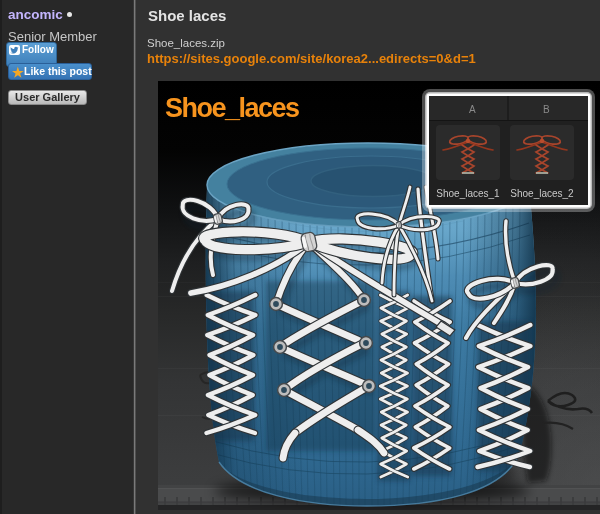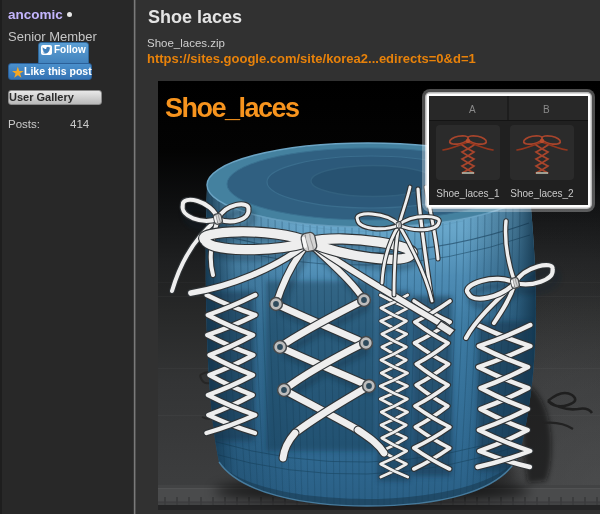--- a/index.html
+++ b/index.html
@@ -1,45 +1,44 @@
 <!DOCTYPE html>
 <html><head><meta charset="utf-8">
 <style>
 * { margin:0; padding:0; box-sizing:border-box; }
 body { width:600px; height:514px; background:#313131; font-family:"Liberation Sans", sans-serif; overflow:hidden; position:relative; }
 .sidebar { position:absolute; left:0; top:0; width:133px; height:514px; background:#282828; border-left:2px solid #1e1e1e; }
 .sep { position:absolute; left:133px; top:0; width:3px; height:514px; background:linear-gradient(to right,#161616,#7a7a7a,#3a3a3a); }
 .uname { position:absolute; left:8px; top:7px; font-size:13.5px; font-weight:bold; color:#c4b5fd; }
 .dot { display:inline-block; width:5px; height:5px; border-radius:50%; background:#e9e9e9; vertical-align:middle; margin-left:4px; margin-top:-2px; }
 .utitle { position:absolute; left:8px; top:29px; font-size:13px; color:#c5c5c5; }
-.tw { position:absolute; left:6px; top:42px; width:51px; height:25px; background:linear-gradient(#5c9fd4,#3e7fba); border:1px solid #2d6699; border-radius:3px; color:#fff; font-size:10px; font-weight:bold; line-height:13px; padding-left:15px; white-space:nowrap;margin-left:32px; }
+.tw { position:absolute; left:6px; top:42px; width:51px; height:25px; background:linear-gradient(#5c9fd4,#3e7fba); border:1px solid #2d6699; border-radius:3px; color:#fff; font-size:10px; font-weight:bold; line-height:13px; padding-left:15px; white-space:nowrap; }
 .tw .bird { position:absolute; left:2px; top:2px; width:11px; height:10px; background:#fff; border-radius:2px; }
 .like { position:absolute; left:8px; top:63px; width:84px; height:17px; background:linear-gradient(#4a90cc,#3573b4); border:1px solid #2a5f98; border-radius:3px; color:#fff; font-size:10.5px; font-weight:bold; line-height:15px; padding-left:15px; white-space:nowrap; }
 .like .star { position:absolute; left:3px; top:1px; color:#f5a623; font-size:13px; }
-.gal { position:absolute; left:8px; top:90px; width:94px; height:15px; background:linear-gradient(#e8e8e8,#b9b9b9); border:1px solid #8a8a8a; border-radius:3px; color:#2b2b2b; font-size:11px; font-weight:bold; line-height:13px; white-space:nowrap; }
+.gal { position:absolute; left:8px; top:90px; width:79px; height:15px; background:linear-gradient(#e8e8e8,#b9b9b9); border:1px solid #8a8a8a; border-radius:3px; color:#2b2b2b; font-size:11px; font-weight:bold; text-align:center; line-height:13px; white-space:nowrap; }
 .info { position:absolute; left:8px; top:118px; font-size:11.5px; color:#cbcbcb; line-height:13.5px; }
 .info .row { display:block; white-space:nowrap; }
 .info .lab { display:inline-block; width:62px; }
-.ptitle { position:absolute; left:148px; top:7px; font-size:18px; font-weight:bold; color:#e4e4e4; }
+.ptitle { position:absolute; left:148px; top:7px; font-size:15px; font-weight:bold; color:#e4e4e4; }
 .pfile { position:absolute; left:147px; top:37px; font-size:11.5px; color:#cfcfcf; }
 .plink { position:absolute; left:147px; top:51px; font-size:13px; font-weight:bold; color:#e8820a; }
 .shot { position:absolute; left:144px; top:81px; width:447px; height:429px;margin-left:14px; }
 </style></head>
 <body>
 <div class="sidebar"></div>
 <div class="sep"></div>
 <div class="uname">ancomic<span class="dot"></span></div>
 <div class="utitle">Senior Member</div>
 <div class="tw"><span class="bird"><svg width="11" height="10" viewBox="0 0 11 10">
         <path d="M9.5,2.6 c-0.3,0.15 -0.6,0.25 -0.95,0.3 c0.35,-0.2 0.6,-0.5 0.72,-0.9 c-0.32,0.2 -0.67,0.33 -1.05,0.4 C7.9,2.07 7.45,1.85 6.95,1.85 c-0.95,0 -1.72,0.77 -1.72,1.72 c0,0.13 0.01,0.27 0.04,0.39 C3.84,3.9 2.57,3.2 1.73,2.15 C1.58,2.4 1.5,2.7 1.5,3 c0,0.6 0.3,1.12 0.77,1.43 C2,4.42 1.73,4.35 1.5,4.22 v0.02 c0,0.83 0.6,1.53 1.38,1.7 C2.73,5.97 2.58,6 2.42,6 c-0.11,0 -0.22,-0.01 -0.32,-0.03 c0.22,0.68 0.85,1.18 1.6,1.2 C3.11,7.6 2.37,7.87 1.57,7.87 c-0.17,0 -0.33,-0.01 -0.49,-0.03 C1.84,8.33 2.76,8.6 3.74,8.6 c3.2,0 4.96,-2.66 4.96,-4.96 l-0.01,-0.23 C9.03,3.17 9.3,2.9 9.5,2.6 Z" fill="#3e7fba"></path>
       </svg></span>Follow</div>
 <div class="like"><span class="star">★</span>Like this post</div>
 <div class="gal">User Gallery</div>
 <div class="info">
-<span class="row"><span class="lab">Posts:</span>414</span>
 </div>
 <div class="ptitle">Shoe laces</div>
 <div class="pfile">Shoe_laces.zip</div>
 <div class="plink">https://sites.google.com/site/korea2...edirects=0&amp;d=1</div>
 <div class="shot"><svg width="447" height="429" viewBox="0 0 447 429">
       <defs>
 <linearGradient id="bgv" x1="0" y1="0" x2="0" y2="1">
  <stop offset="0" stop-color="#000000"></stop>
  <stop offset="0.16" stop-color="#030303"></stop>
  <stop offset="0.30" stop-color="#101112"></stop>

